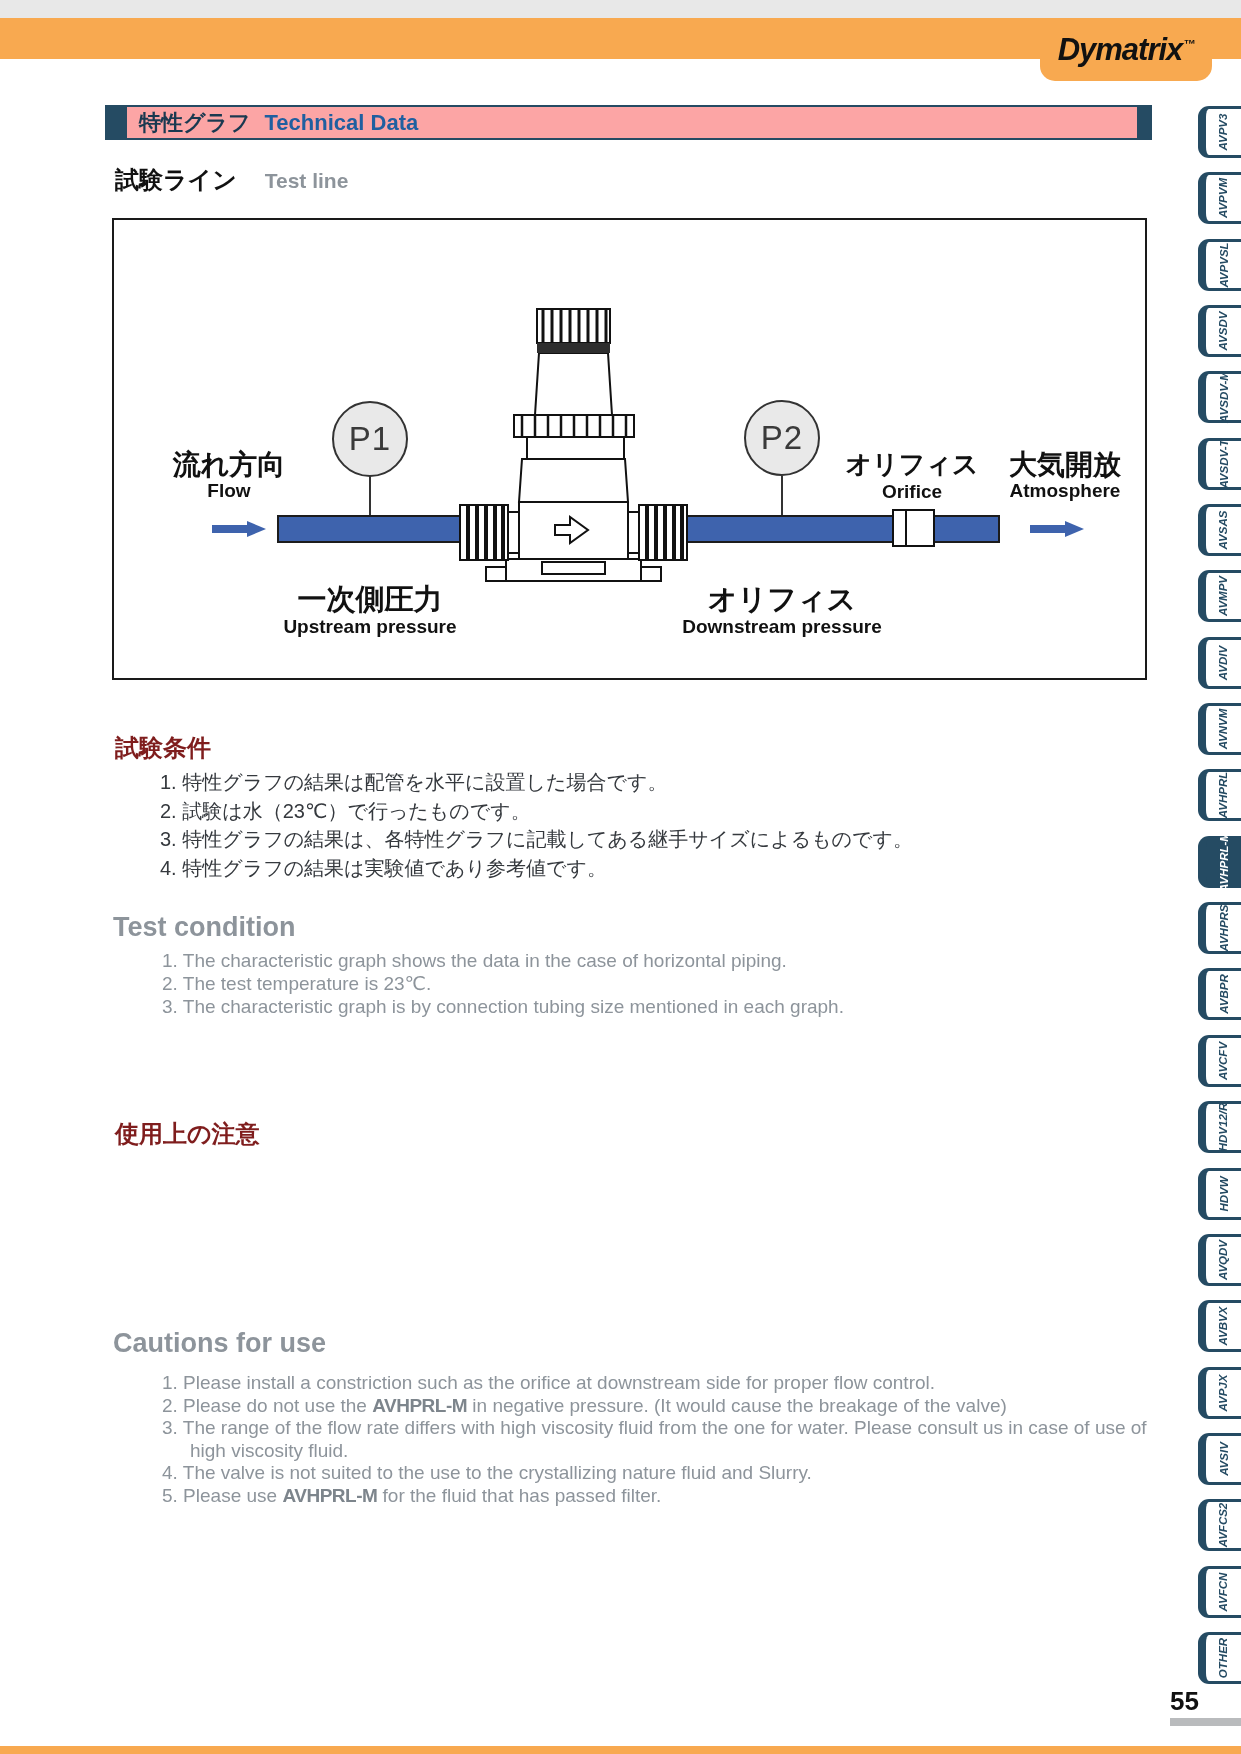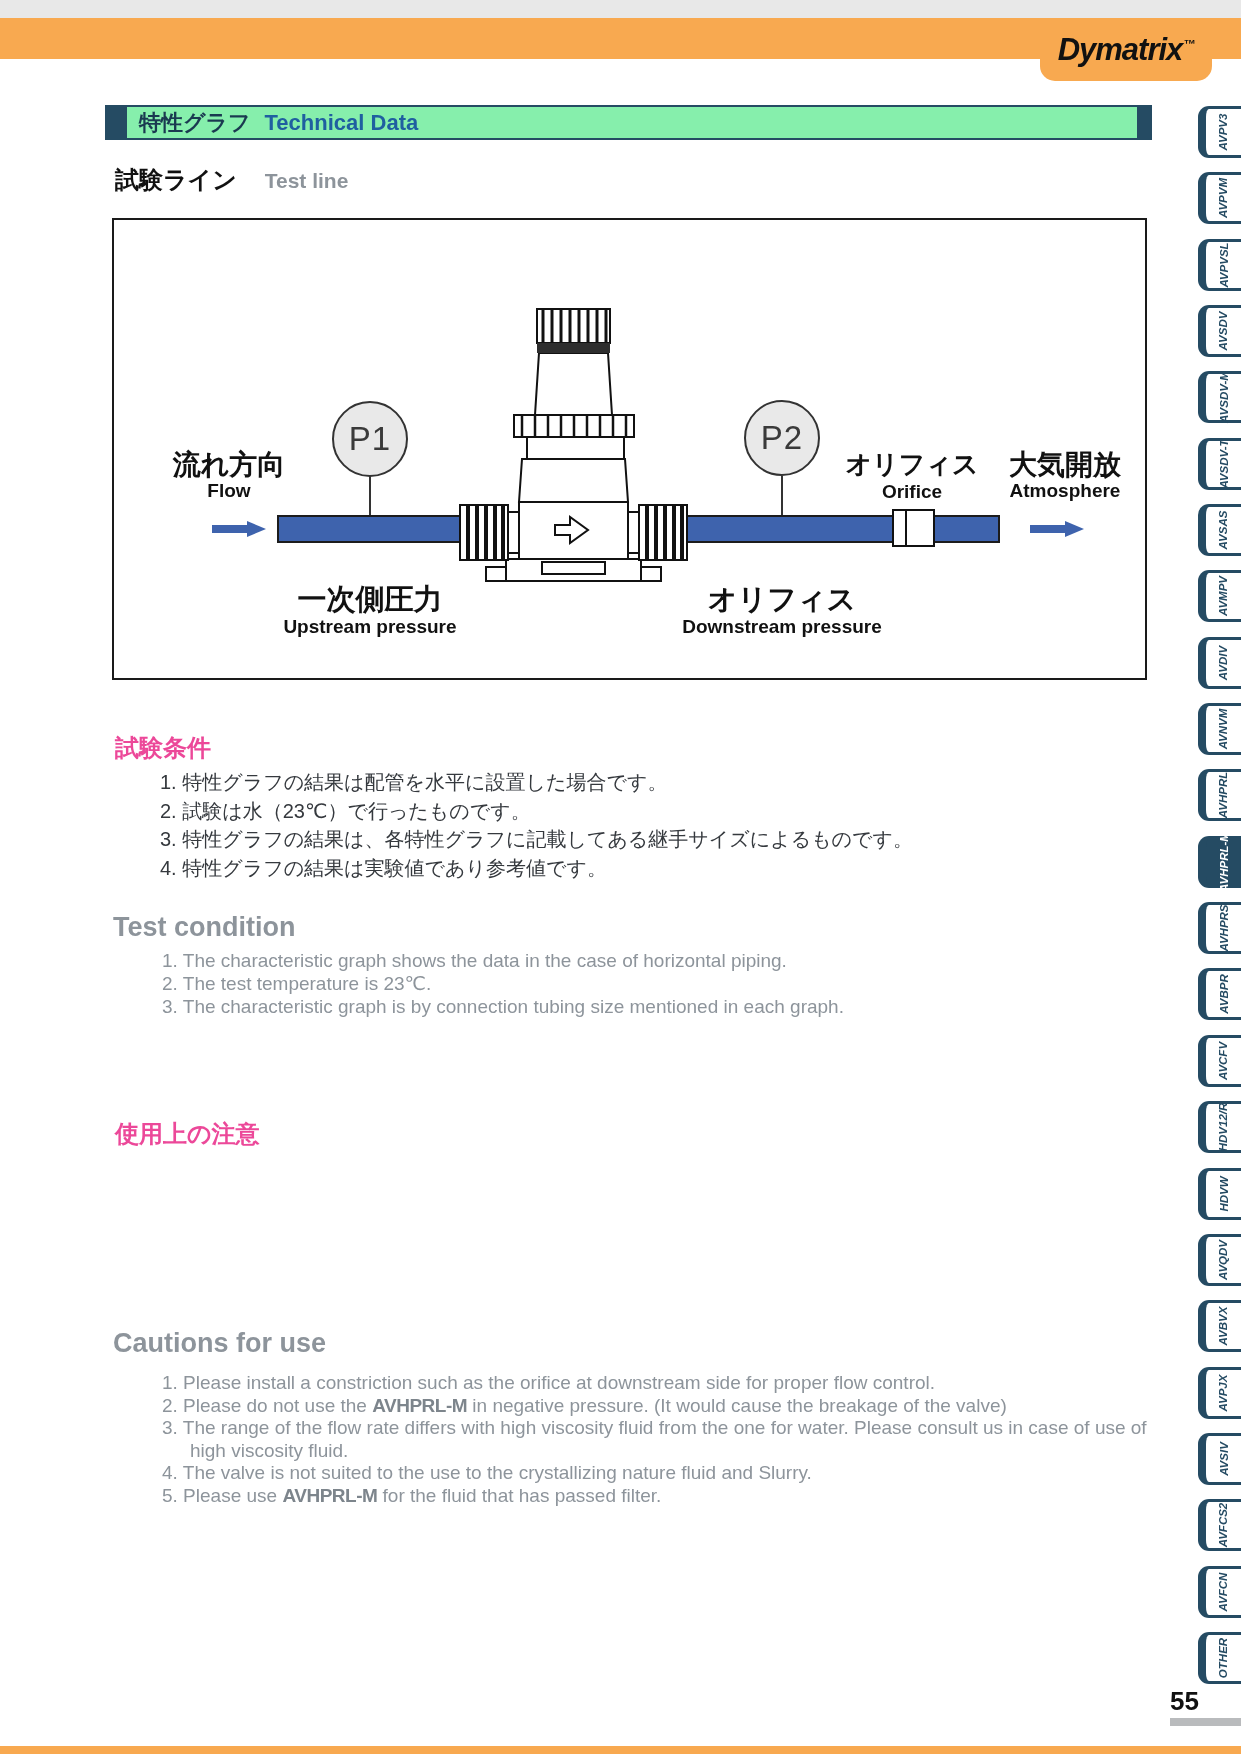--- a/index.html
+++ b/index.html
@@ -12,21 +12,21 @@
   .top-band{position:absolute;left:0;top:0;width:1241px;height:41px;background:#F8A950;}
   .bottom-band{position:absolute;left:0;top:1728px;width:1241px;height:26px;background:#F8A950;}
   .logo-tab{
     position:absolute;left:1040px;top:0;width:172px;height:63px;background:#F8A950;
     border-radius:0 0 15px 15px;display:flex;align-items:center;justify-content:center;
   }
   .logo-text{font-size:31px;font-weight:bold;font-style:italic;color:#111;letter-spacing:-1px;white-space:nowrap;}
   .logo-tm{font-size:12px;font-weight:bold;font-style:italic;vertical-align:super;margin-left:1px;}
   
   .header-bar{
-    position:absolute;left:105px;top:87px;width:1047px;height:35px;background:#86efac;
+    position:absolute;left:105px;top:87px;width:1047px;height:35px;background:#fca5a5;
     border:2px solid #254B63;box-sizing:border-box;display:flex;align-items:center;
   }
   .header-block-left{width:20px;height:100%;background:#254B63;flex:none;}
   .header-block-right{position:absolute;right:0;top:0;width:13px;height:100%;background:#254B63;}
   .header-title-ja{font-size:22px;font-weight:bold;color:#1A3950;margin-left:12px;white-space:nowrap;}
   .header-title-en{font-size:22px;font-weight:bold;color:#1F5FA0;margin-left:14px;white-space:nowrap;}
   
   .testline-row{position:absolute;left:115px;top:146px;display:flex;align-items:baseline;}
   .testline-ja{font-size:24px;font-weight:bold;color:#111;}
   .testline-en{font-size:21px;font-weight:bold;color:#8D949B;margin-left:28px;}
@@ -57,21 +57,21 @@
   .lbl-flow-en{left:25px;top:260px;width:180px;}
   .lbl-orifice-ja{left:718px;top:227px;width:160px;font-size:26px;}
   .lbl-orifice-en{left:718px;top:261px;width:160px;}
   .lbl-atmos-ja{left:871px;top:226px;width:160px;}
   .lbl-atmos-en{left:871px;top:260px;width:160px;}
   .lbl-up-ja{left:156px;top:360px;width:200px;font-size:29px;}
   .lbl-up-en{left:131px;top:396px;width:250px;}
   .lbl-down-ja{left:568px;top:360px;width:200px;font-size:29px;}
   .lbl-down-en{left:543px;top:396px;width:250px;}
   
-  .sec-head-ja{position:absolute;left:115px;font-size:24px;font-weight:bold;color:#ec4899;white-space:nowrap;}
+  .sec-head-ja{position:absolute;left:115px;font-size:24px;font-weight:bold;color:#7f1d1d;white-space:nowrap;}
   .sec-head-en{position:absolute;left:113px;font-size:27px;font-weight:bold;color:#8D949B;white-space:nowrap;}
   .items-ja{position:absolute;left:160px;font-size:20px;color:#35393E;}
   .items-ja .li{line-height:28.5px;white-space:nowrap;}
   .items-en{position:absolute;left:162px;font-size:19px;color:#8D949B;}
   .items-en .li{line-height:23px;white-space:nowrap;}
   .items-en-wrap{position:absolute;left:162px;width:1002px;font-size:19px;color:#8D949B;}
   .items-en-wrap .li{line-height:22.6px;padding-left:28px;text-indent:-28px;}
   .model-bold{font-weight:bold;color:#7d858c;letter-spacing:-0.5px;}
   #cond-ja{top:750px;}
   #cond-en{top:931px;}

